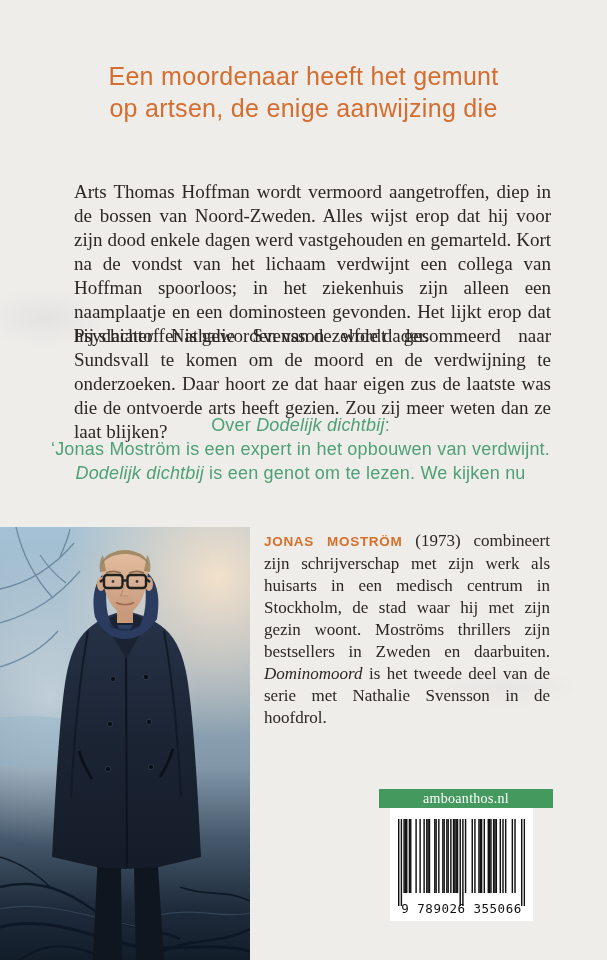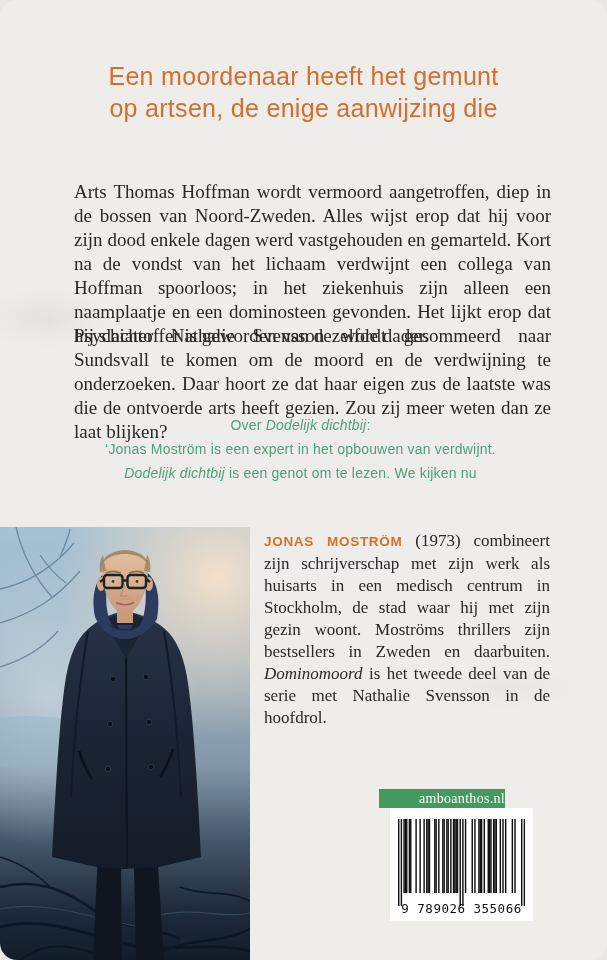--- a/index.html
+++ b/index.html
@@ -9,21 +9,20 @@
     --review-green:#4ea077;
     --author-name-orange:#d4702c;
     --banner-green:#43995e;
   }
   html,body{margin:0;padding:0;background:#e8e8e6;}
   .cover{
     position:relative;width:607px;height:960px;margin:0 auto;
     background:var(--background);
     overflow:hidden;
     font-family:"Liberation Serif", serif;
-    border-radius:17px;
   }
   
   .smudge{position:absolute;pointer-events:none;border-radius:50%;}
   .smudge.a{left:-20px;top:288px;width:130px;height:60px;
     background:radial-gradient(ellipse at center, rgba(90,90,95,.07), rgba(90,90,95,0) 70%);}
   .smudge.b{left:430px;top:668px;width:150px;height:40px;
     background:radial-gradient(ellipse at center, rgba(90,90,95,.05), rgba(90,90,95,0) 70%);}
 
   .headline{
     position:absolute;top:61px;left:0;right:0;
@@ -36,21 +35,21 @@
     text-align:justify;color:var(--body-text);
     font-size:19px;line-height:24px;
   }
   .para.p1{top:168px;}
   .para.p2{top:312px;}
 
   .review{
     position:absolute;top:413px;left:34px;right:40px;
     text-align:center;color:var(--review-green);
     font-family:"Liberation Sans", sans-serif;
-    font-size:14px;line-height:24px;letter-spacing:.2px;
+    font-size:18px;line-height:24px;letter-spacing:.2px;
   }
   .review i{font-style:italic;}
   .review .src{letter-spacing:.5px;}
 
   .photo{
     position:absolute;left:0;top:527px;width:250px;height:433px;
   }
   .photo svg{display:block;width:250px;height:433px;}
 
   .bio{
@@ -59,23 +58,23 @@
     font-size:17px;line-height:22px;
   }
   .bio .author-name{
     font-family:"Liberation Sans", sans-serif;
     font-weight:bold;font-size:13.5px;letter-spacing:.7px;
     color:var(--author-name-orange);
   }
   .bio i{font-style:italic;}
 
   .banner{
-    position:absolute;left:379px;top:789px;width:126px;height:19px;
+    position:absolute;left:379px;top:789px;width:174px;height:19px;
     background:var(--banner-green);
-    color:#ffffff;text-align:right;
+    color:#ffffff;text-align:center;
     font-family:"Liberation Serif", serif;
     font-size:14px;line-height:19px;letter-spacing:.3px;
   }
 
   .barcode-box{
     position:absolute;left:390px;top:808px;width:143px;height:113px;
     background:#ffffff;
     text-decoration:underline;
   }
   .barcode-box svg{position:absolute;left:8px;top:11px;}

